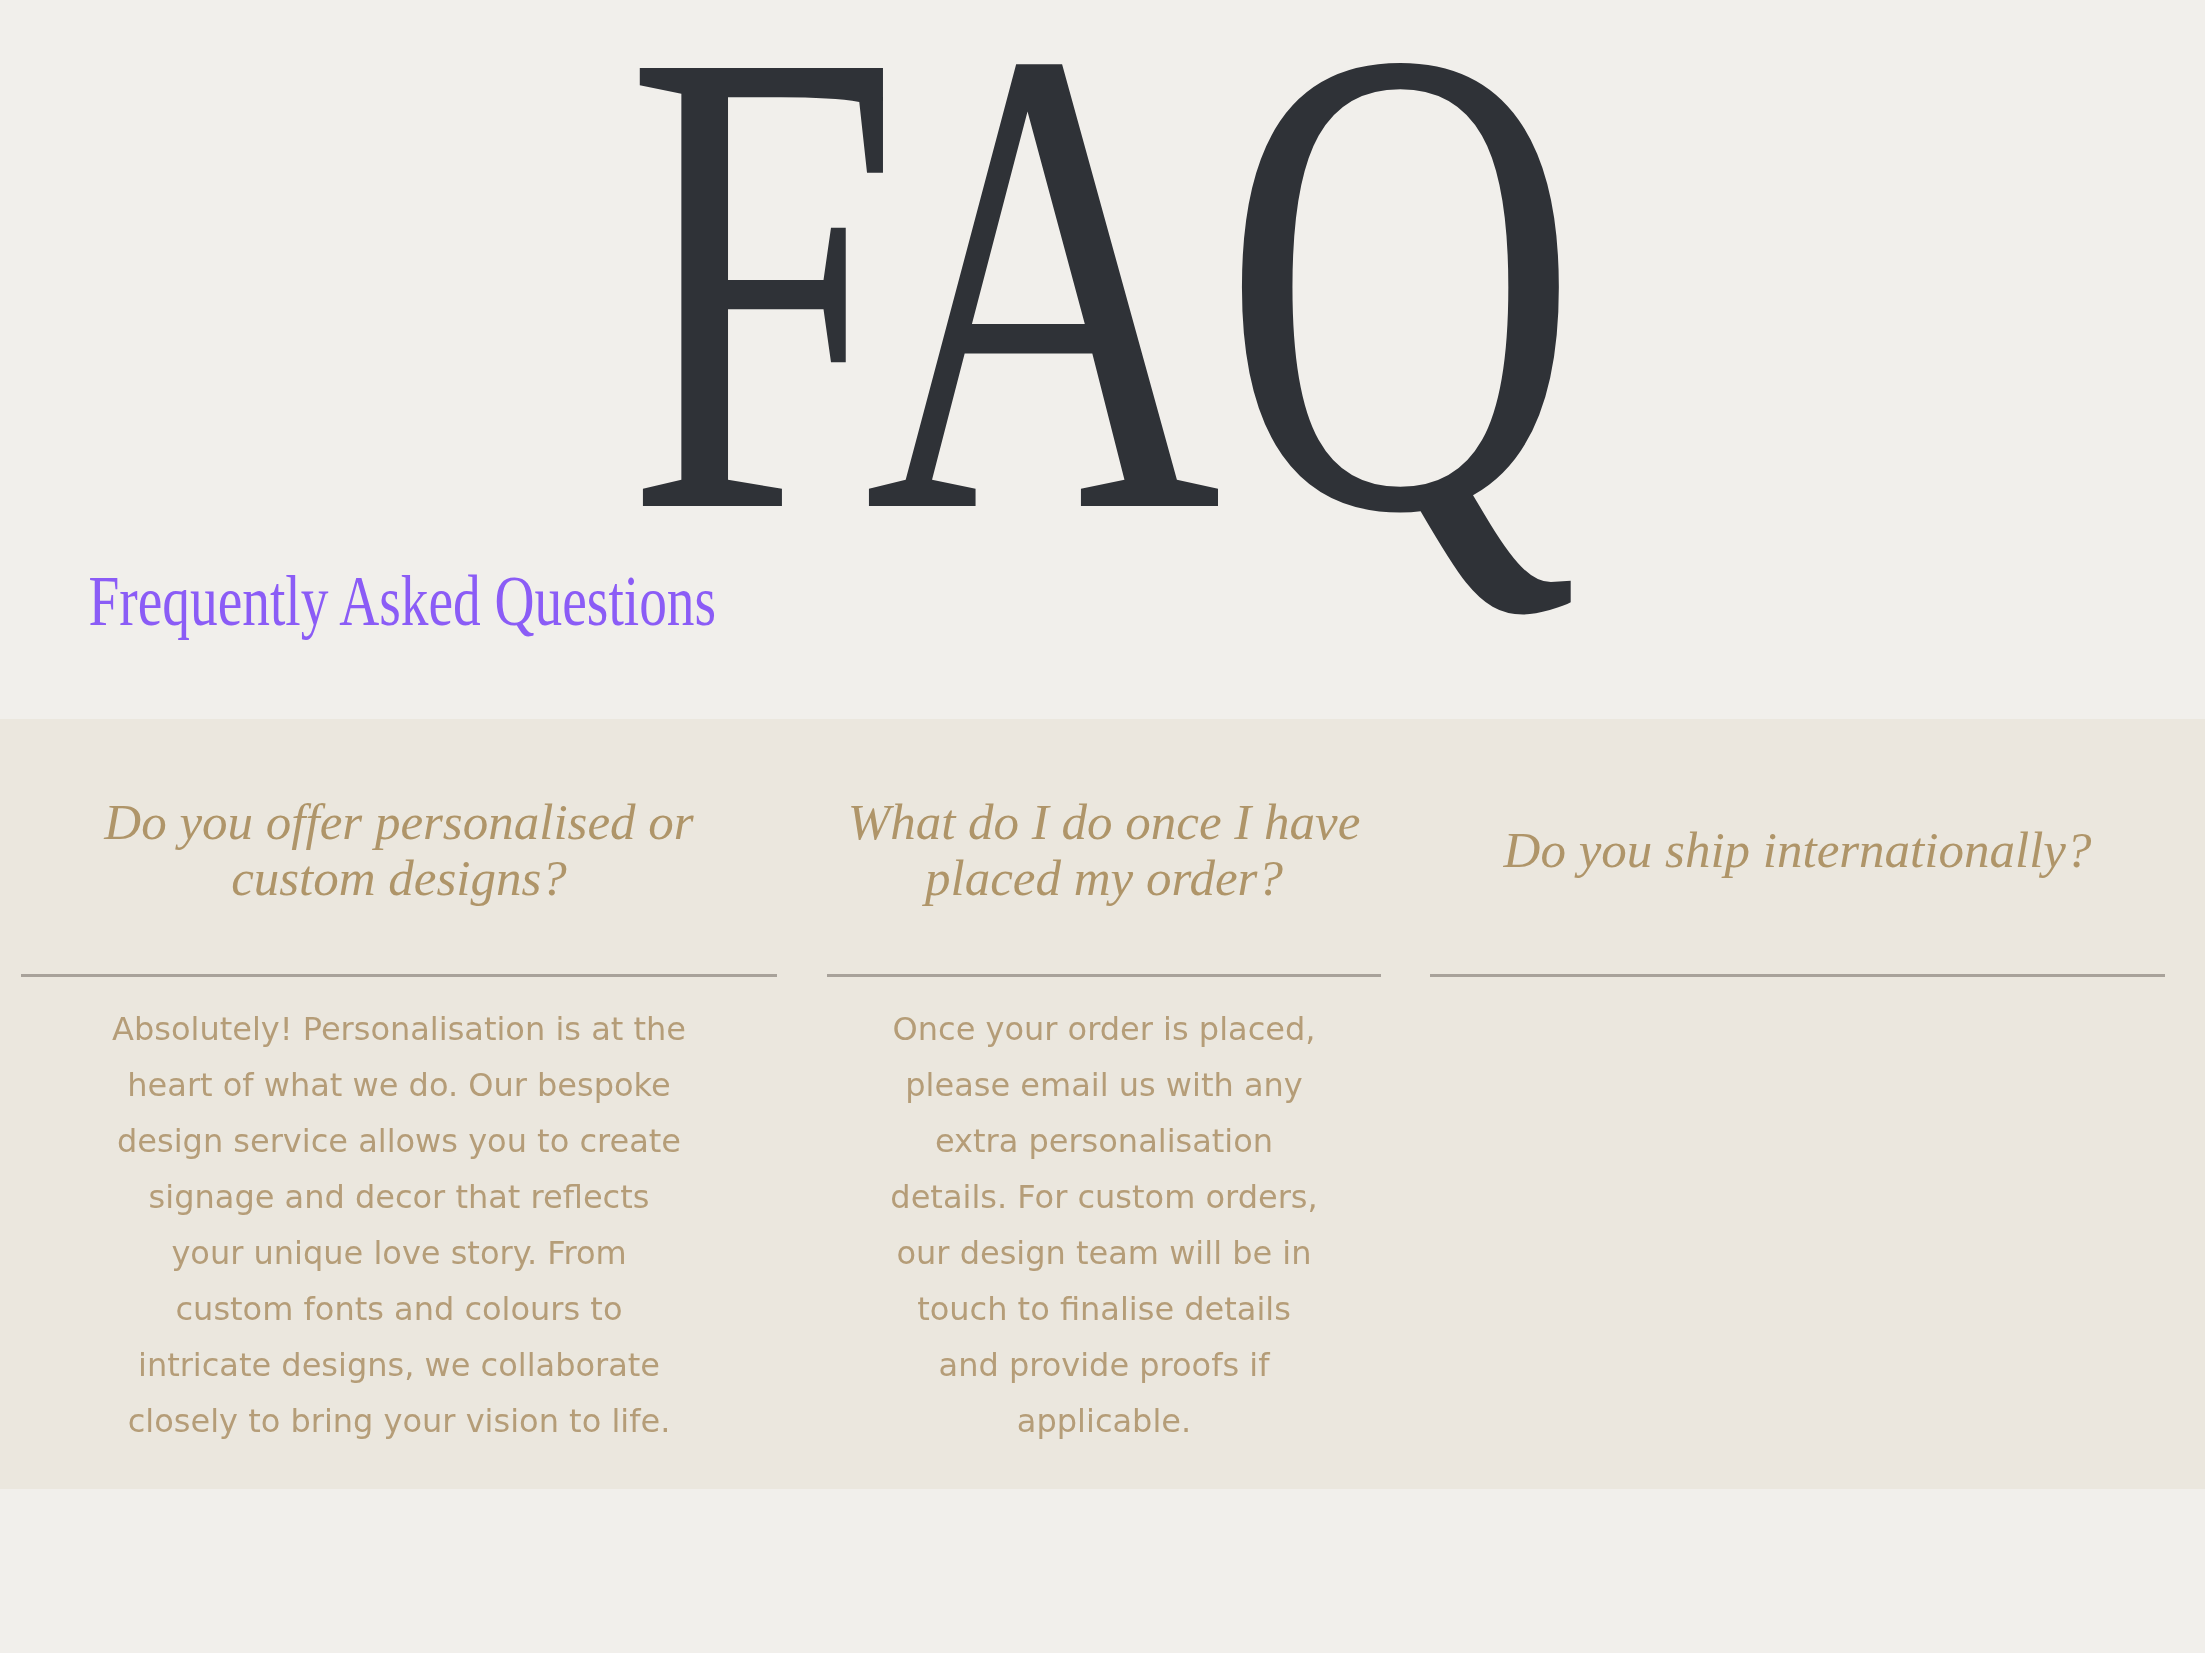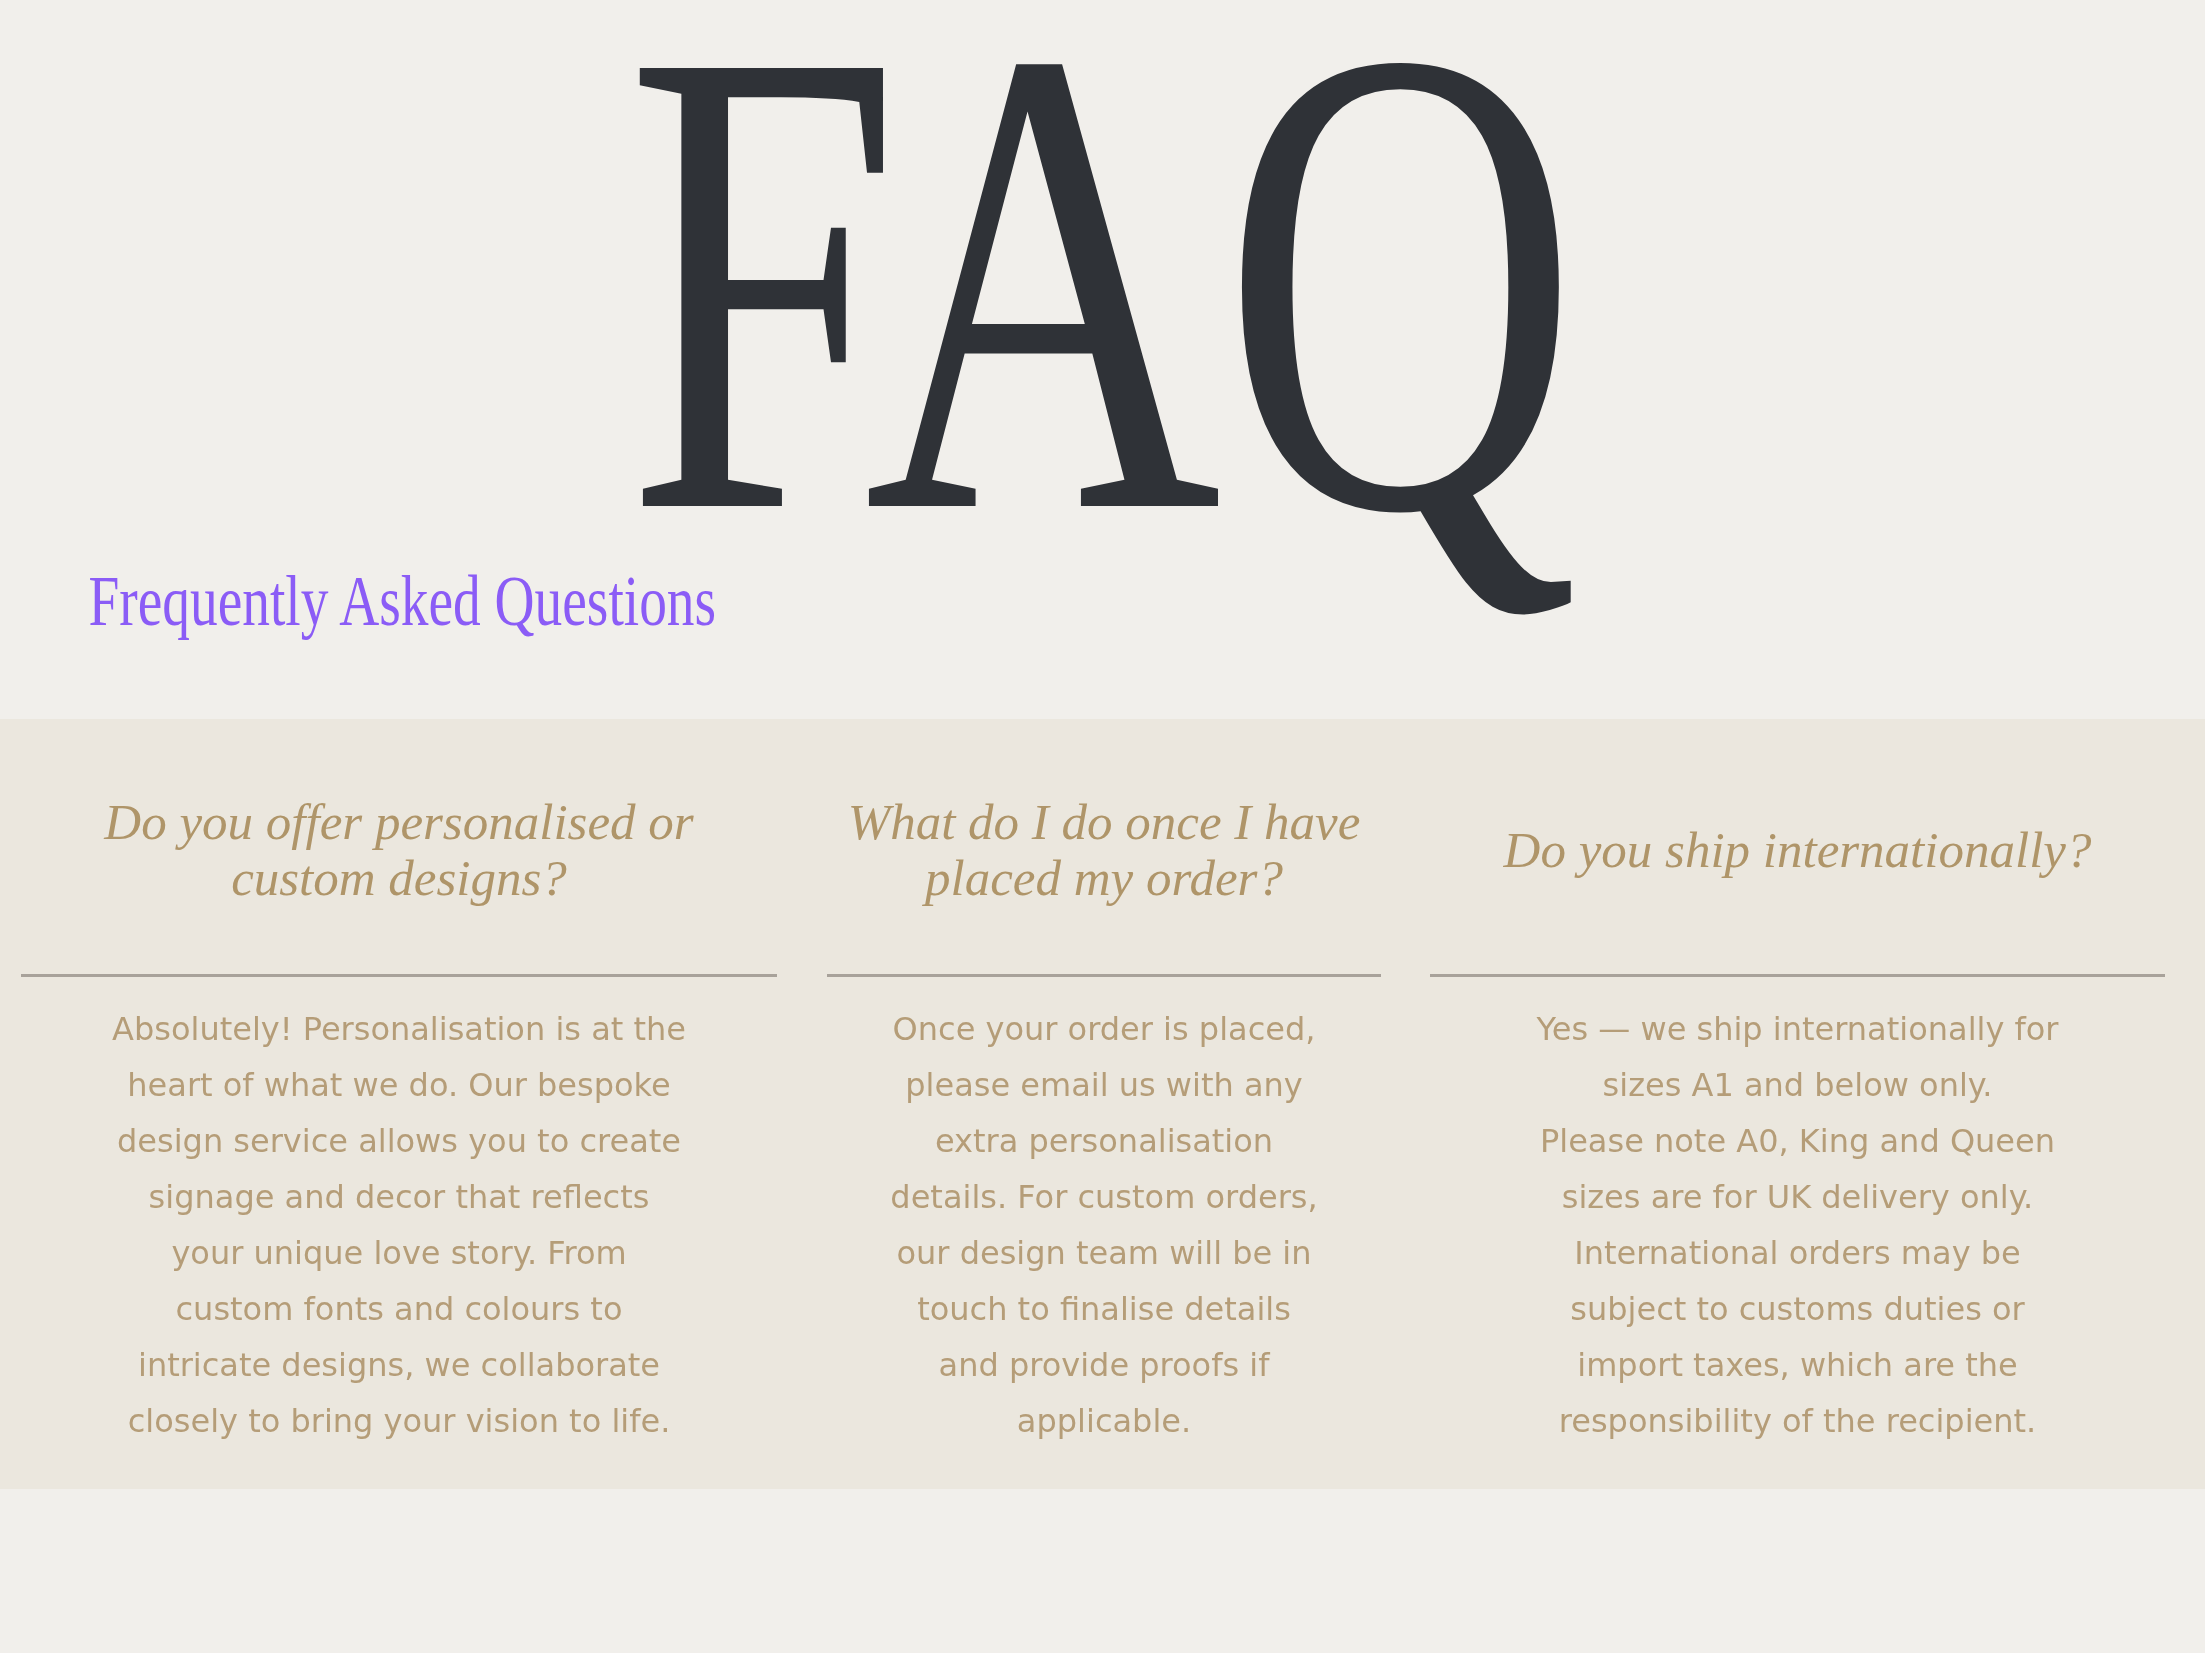--- a/index.html
+++ b/index.html
@@ -124,24 +124,16 @@
 custom fonts and colours to
 intricate designs, we collaborate
 closely to bring your vision to life.</p>
   </section>
 
   <section class="faq-col c3">
     <div class="q-area">
       <h3 class="question">Do you ship internationally?</h3>
     </div>
     <hr class="divider">
-    <p class="answer">Yes — we ship internationally for
-sizes A1 and below only.
-Please note A0, King and Queen
-sizes are for UK delivery only.
-International orders may be
-subject to customs duties or
-import taxes, which are the
-responsibility of the recipient.</p>
   </section>
 
 </main>
 
 
 </body></html>

